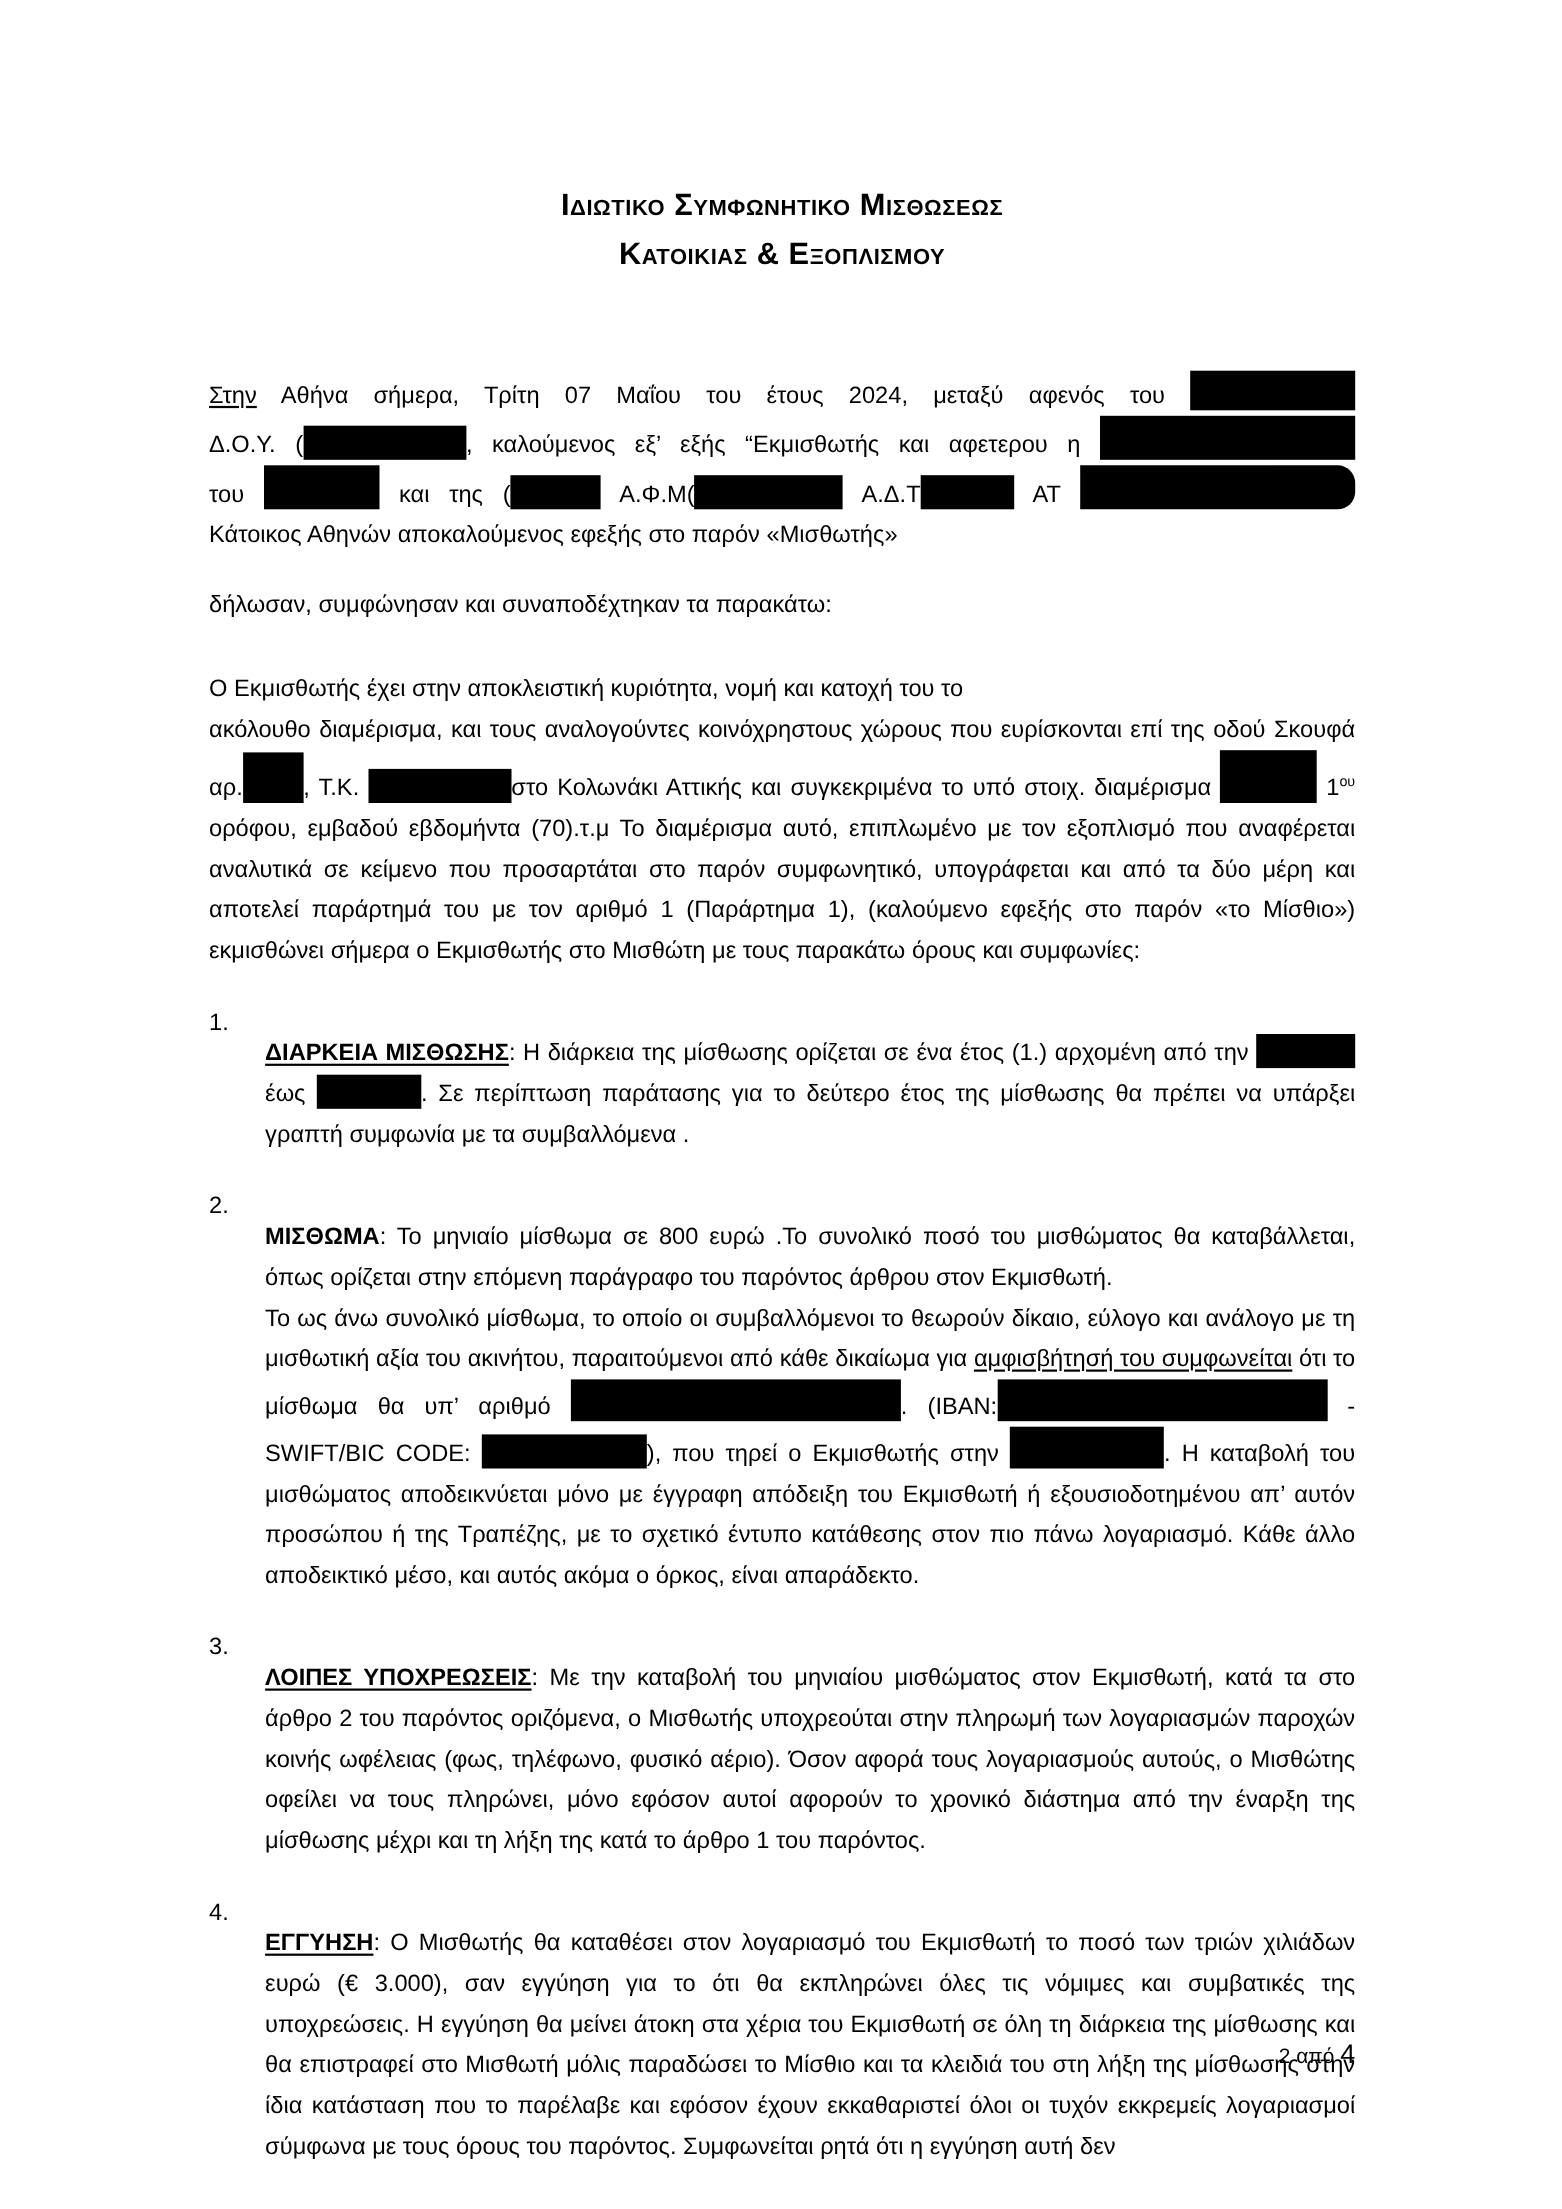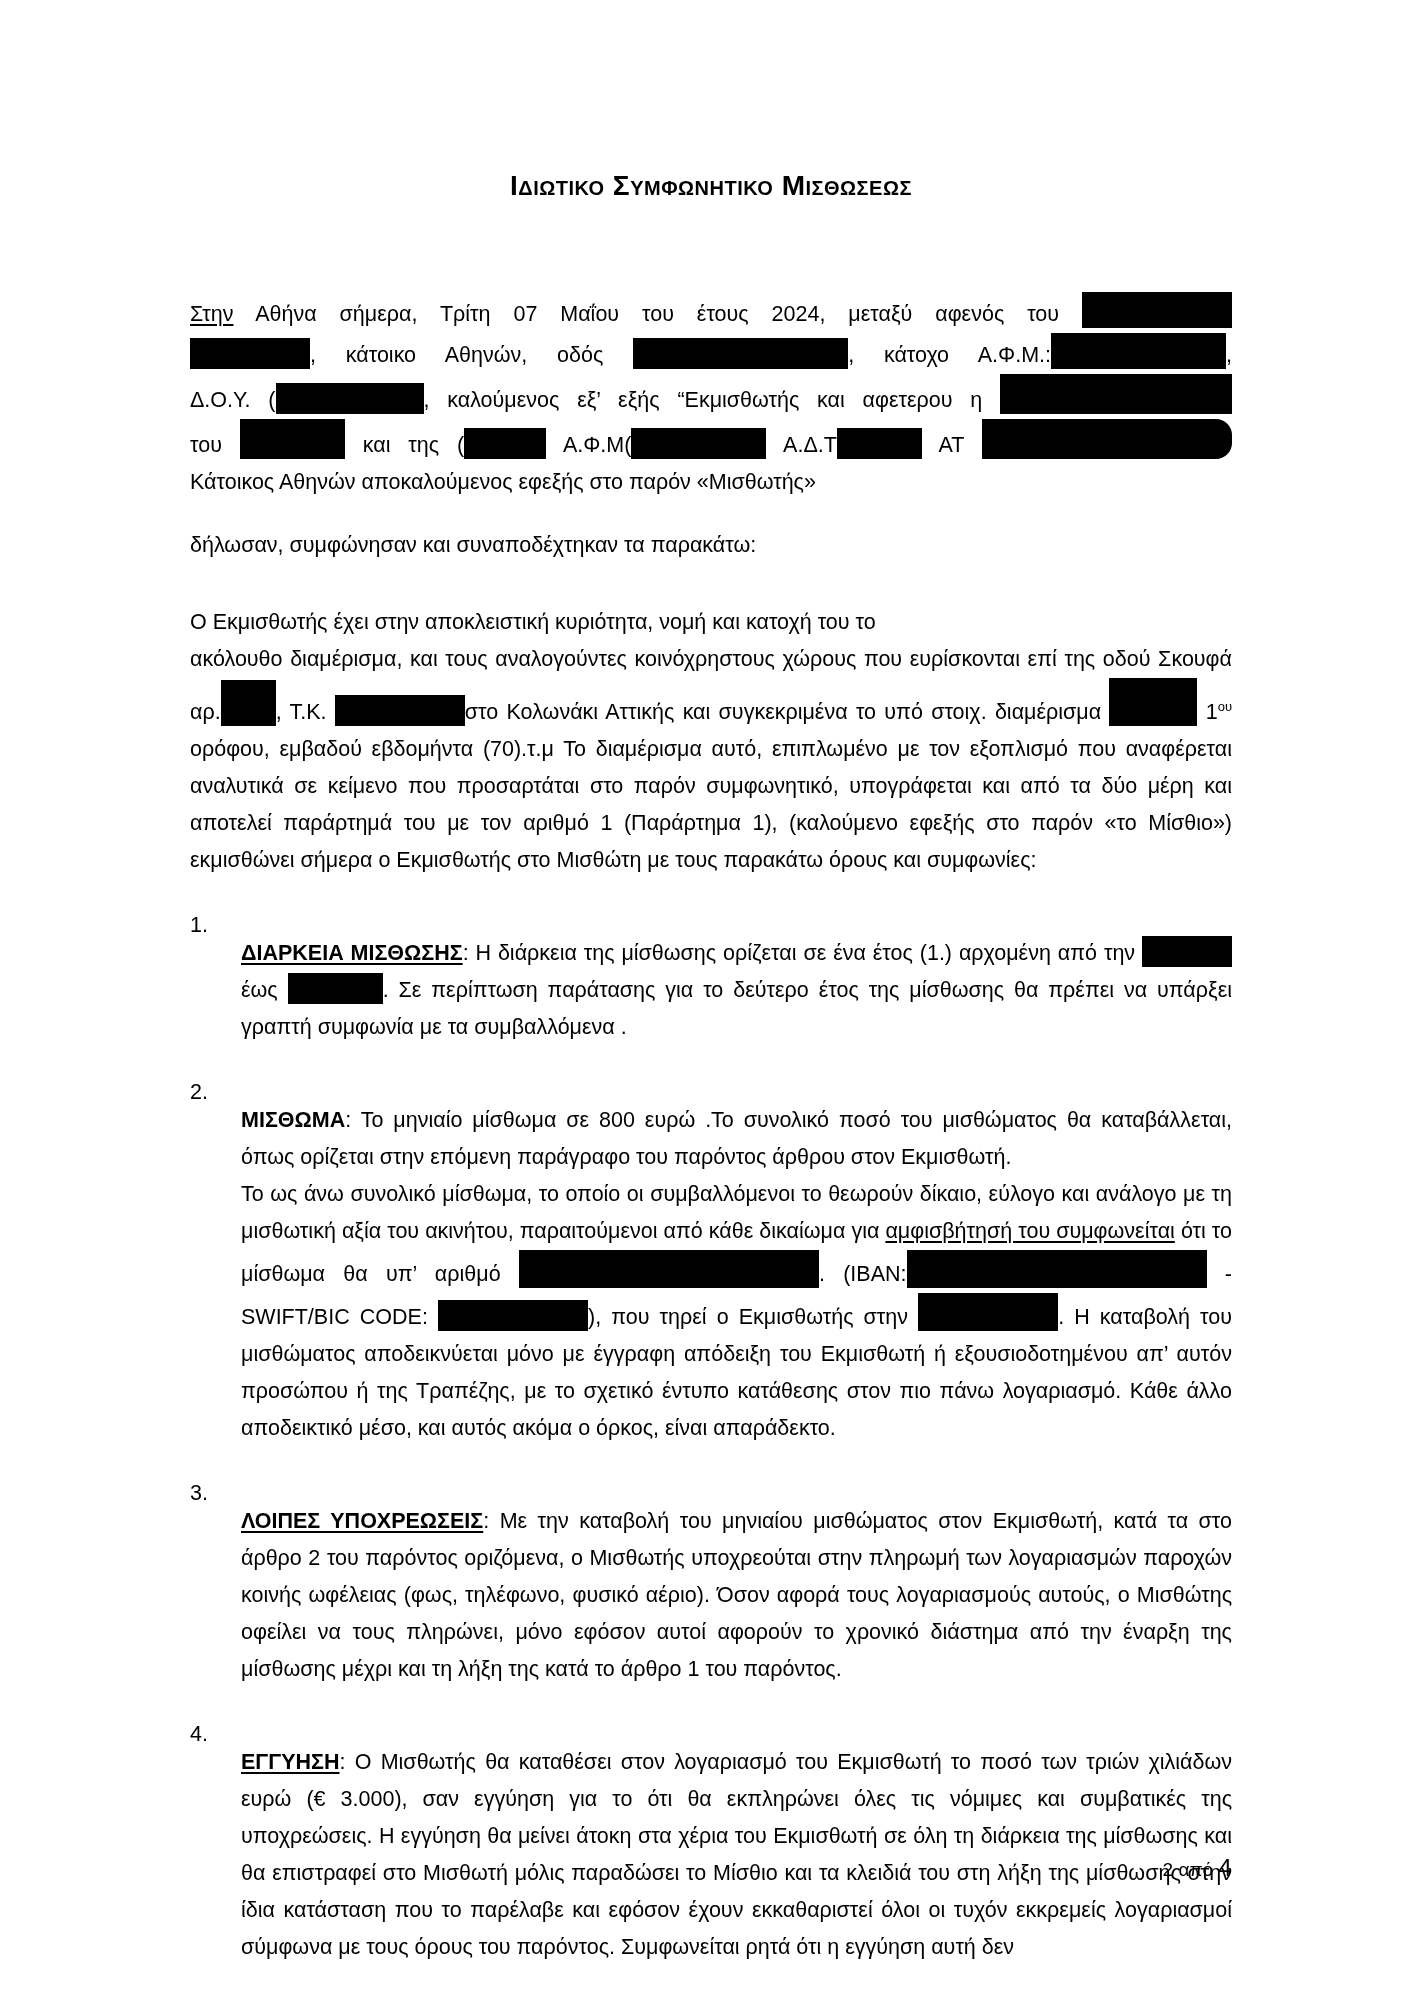--- a/index.html
+++ b/index.html
@@ -50,25 +50,25 @@
   .footer .total{font-size:24.5px;}
 </style>
 </head>
 <body>
 
 <div class="page">
   <div class="content">
 
     <div class="title">
       <div>Ιδιωτικο Συμφωνητικο Μισθωσεως</div>
+      <div>Κατοικιας &amp; Εξοπλισμου</div>
     </div>
 
     <div class="intro">
       <div class="jline"><span class="u">Στην</span><span> Αθήνα σήμερα, Τρίτη 07 Μαΐου του έτους 2024, μεταξύ αφενός του </span><span class="redact" style="width: 150px; height: 36px;"></span></div>
-      <div class="jline"><span class="redact" style="width: 120px;"></span><span>, κάτοικο Αθηνών, οδός </span><span class="redact" style="width: 215px;"></span><span>, κάτοχο Α.Φ.Μ.:</span><span class="redact" style="width: 175px; height: 36px;"></span><span>,</span></div>
       <div class="jline"><span>Δ.Ο.Υ. (</span><span class="redact" style="width: 148px;"></span><span>, καλούμενος εξ’ εξής “Εκμισθωτής και αφετερου η </span><span class="redact" style="width: 232px; height: 40px;"></span></div>
       <div class="jline"><span>του </span><span class="redact" style="width: 105px; height: 40px;"></span><span> και της (</span><span class="redact" style="width: 82px;"></span><span> Α.Φ.Μ(</span><span class="redact" style="width: 135px;"></span><span> Α.Δ.Τ</span><span class="redact" style="width: 85px;"></span><span> ΑΤ </span><span class="redact" style="width: 250px; height: 40px; border-radius: 0px 16px 16px 0px;"></span></div>
       <div class="plainline"><span>Κάτοικος Αθηνών αποκαλούμενος εφεξής στο παρόν «Μισθωτής»</span></div>
     </div>
 
     <div class="declaration">δήλωσαν, συμφώνησαν και συναποδέχτηκαν τα παρακάτω:</div>
 
     <div class="prop-par">
       <div class="plainline">Ο Εκμισθωτής έχει στην αποκλειστική κυριότητα, νομή και κατοχή του το</div>
       <div class="prop-rest"><span>ακόλουθο διαμέρισμα, και τους αναλογούντες κοινόχρηστους χώρους που ευρίσκονται επί της οδού Σκουφά αρ.</span><span class="redact" style="width: 55px; height: 46px;"></span><span>, Τ.Κ. </span><span class="redact" style="width: 130px;"></span><span>στο Κολωνάκι Αττικής και συγκεκριμένα το υπό στοιχ. διαμέρισμα </span><span class="redact" style="width: 88px; height: 48px;"></span><span> 1</span><sup>ου</sup><span> ορόφου, εμβαδού εβδομήντα (70).τ.μ Το διαμέρισμα αυτό, επιπλωμένο με τον εξοπλισμό που αναφέρεται αναλυτικά σε κείμενο που προσαρτάται στο παρόν συμφωνητικό, υπογράφεται και από τα δύο μέρη και αποτελεί παράρτημά του με τον αριθμό 1 (Παράρτημα 1), (καλούμενο εφεξής στο παρόν «το Μίσθιο») εκμισθώνει σήμερα ο Εκμισθωτής στο Μισθώτη με τους παρακάτω όρους και συμφωνίες:</span></div>

